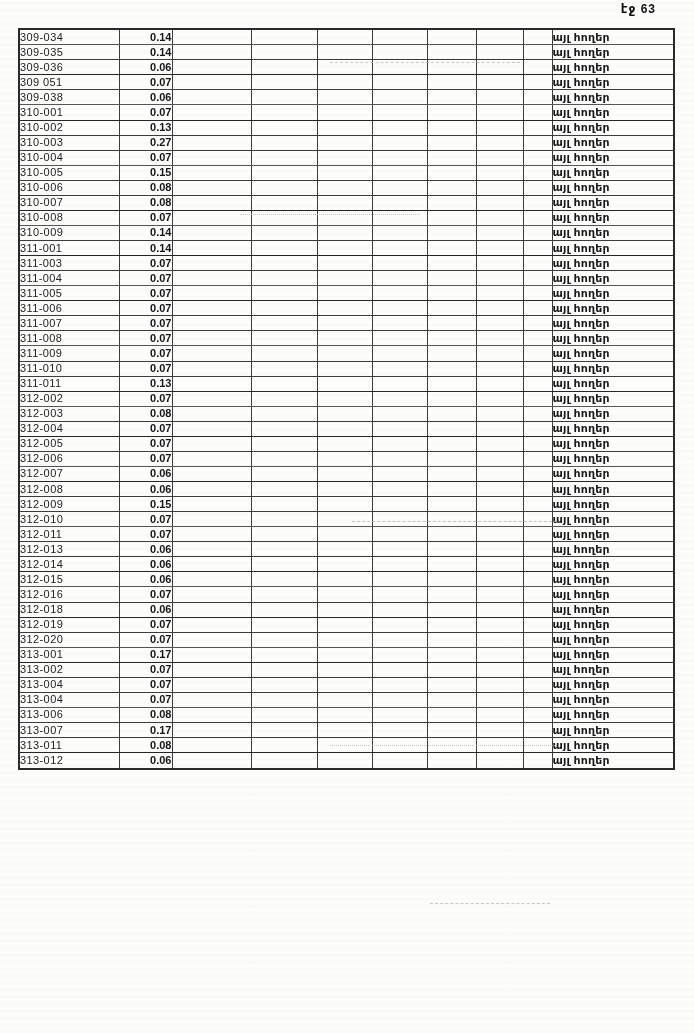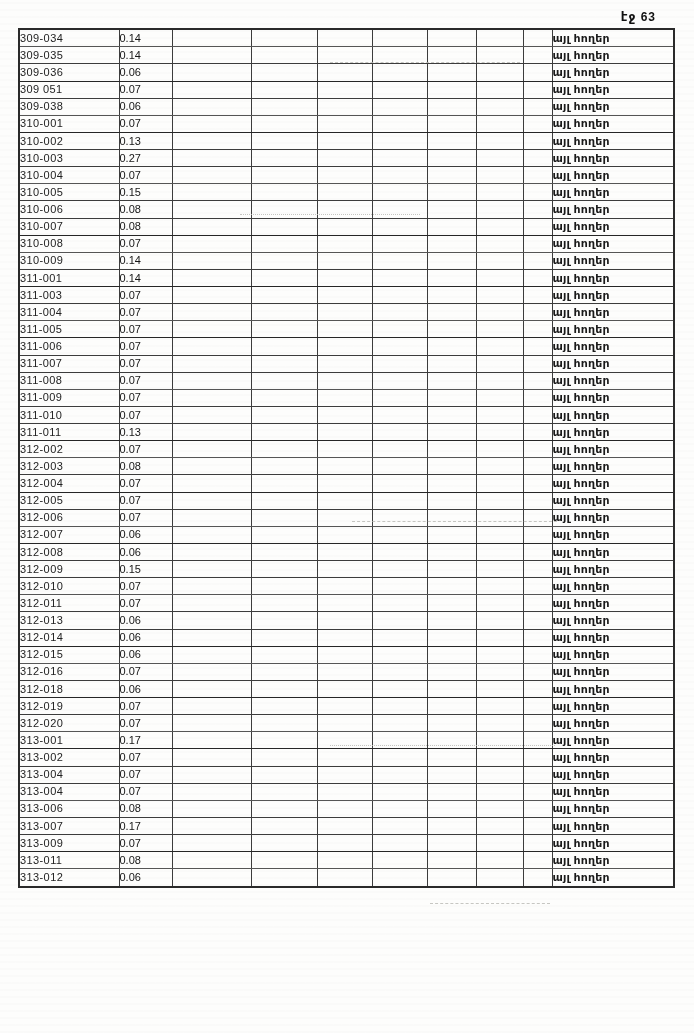--- a/index.html
+++ b/index.html
@@ -15,33 +15,33 @@
   }
   .page {
     position: absolute;
     inset: 0;
     background:
       repeating-linear-gradient(0deg, rgba(0,0,0,0.012) 0 2px, transparent 2px 7px),
       #fdfdfc;
   }
   .page-num {
     position: absolute;
-    top: 10px;
+    top: 2px;
     right: 38px;
     font-size: 12px;
     font-weight: bold;
     letter-spacing: 1px;
     color: #111;
   }
   table.grid {
     position: absolute;
     left: 18px;
     top: 28px;
     width: 655px;
-    height: 860px;
+    height: 742px;
     border-collapse: collapse;
     table-layout: fixed;
     border: 2px solid #2a2a2a;
   }
   table.grid td {
     border: 1px solid #3c3c3c;
     padding: 0;
     font-size: 11px;
     line-height: 1;
     white-space: nowrap;
@@ -51,23 +51,23 @@
   
   table.grid tr:nth-child(3n) td   { border-bottom-color: #262626; }
   table.grid tr:nth-child(4n+1) td { border-bottom-color: #555; }
   table.grid tr:nth-child(5n+2) td { border-top-color: #4a4a4a; }
   td.c-id {
     padding-left: 10px;
     letter-spacing: 0.4px;
     color: #222;
   }
   td.c-val {
-    text-align: left;
+    text-align: right;
     color: #161616;
-    font-weight: 400;
+    font-weight: 700;
   }
   td.c-land {
     padding-left: 7px;
     font-weight: 700;
     color: #1a1a1a;
     letter-spacing: 0.2px;
   }
   
   .smudge {
     position: absolute;
@@ -707,32 +707,20 @@
       <td class="c-empty"></td>
       <td class="c-empty"></td>
       <td class="c-empty"></td>
       <td class="c-empty"></td>
       <td class="c-empty"></td>
       <td class="c-empty"></td>
       <td class="c-empty"></td>
       <td class="c-land">այլ հողեր</td>
     </tr>
 
-    <tr>
-      <td class="c-id">313-009</td>
-      <td class="c-val">0.07</td>
-      <td class="c-empty"></td>
-      <td class="c-empty"></td>
-      <td class="c-empty"></td>
-      <td class="c-empty"></td>
-      <td class="c-empty"></td>
-      <td class="c-empty"></td>
-      <td class="c-empty"></td>
-      <td class="c-land">այլ հողեր</td>
-    </tr>
 
 
     <tr>
       <td class="c-id">313-011</td>
       <td class="c-val">0.08</td>
       <td class="c-empty"></td>
       <td class="c-empty"></td>
       <td class="c-empty"></td>
       <td class="c-empty"></td>
       <td class="c-empty"></td>

